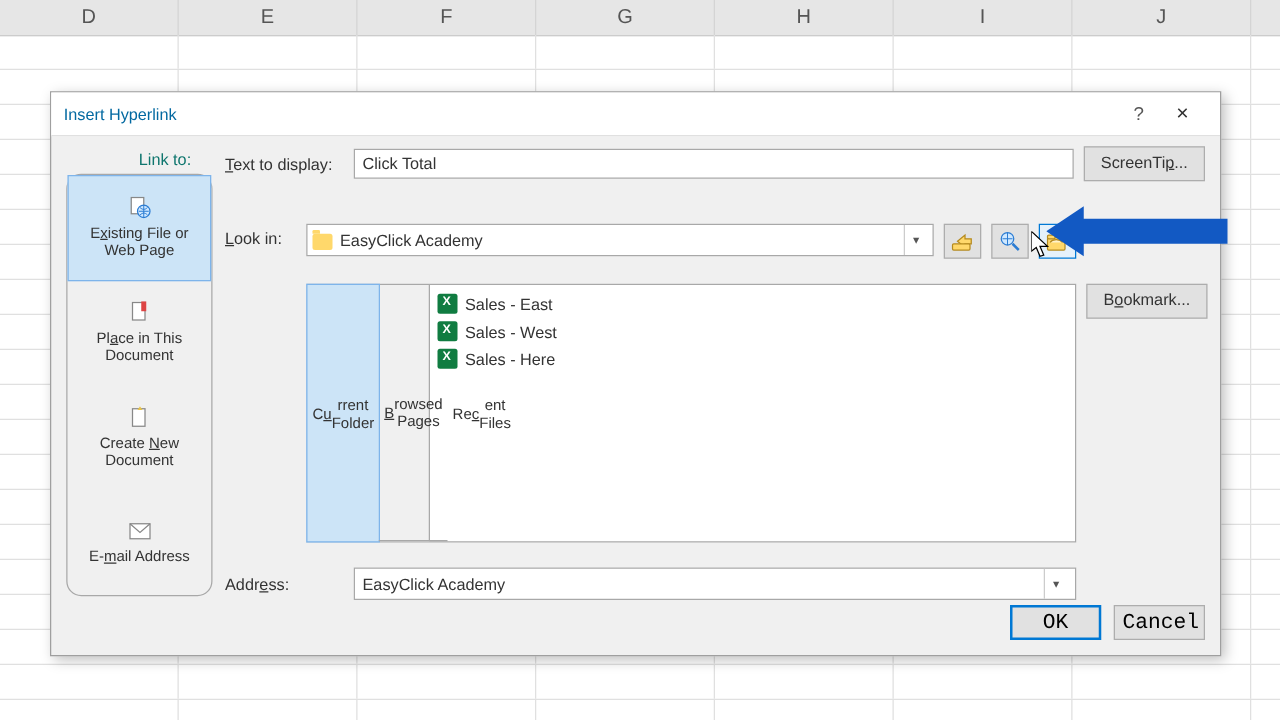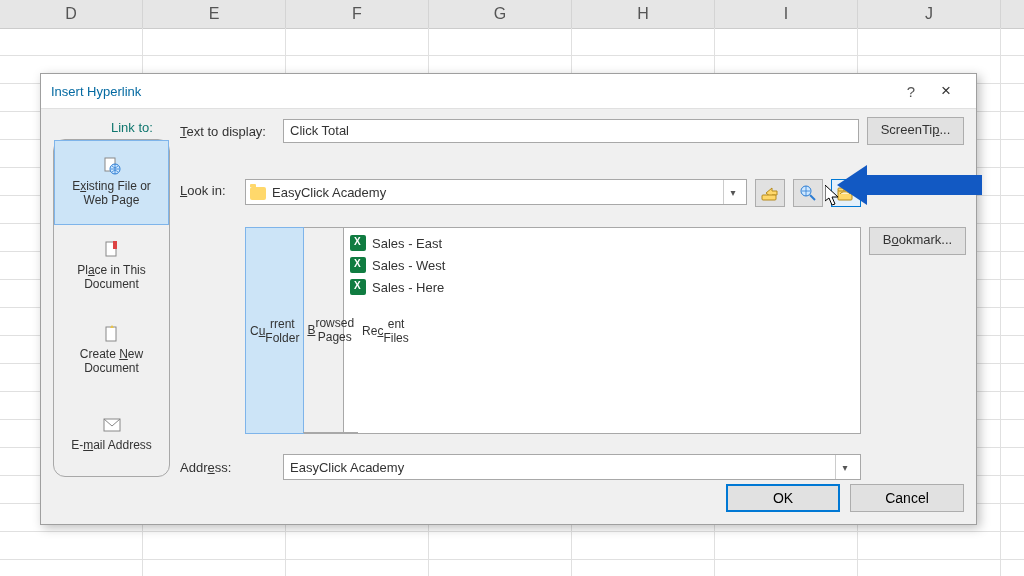--- a/index.html
+++ b/index.html
@@ -36,21 +36,21 @@
 .browse-tab{flex:1;display:flex;align-items:center;justify-content:center;text-align:center;font-size:12px;border-bottom:1px solid #a8a8a8;padding:4px;cursor:default}
 .browse-tab:last-child{border-bottom:none}
 .browse-tab.selected{background:#cce4f7;border:1px solid #7eb4ea;margin:-1px}
 .file-list{flex:1;padding:4px 6px}
 .file-item{display:flex;align-items:center;gap:6px;height:22px;font-size:13px}
 .addr-row{display:flex;align-items:center;gap:8px}
 .addr-row label{width:95px;font-size:13px}
 .addr-combo{flex:1;height:24px;border:1px solid #a8a8a8;background:#fff;display:flex;align-items:center;padding:0 6px}
 .addr-combo .dd{margin-left:auto;width:18px;height:100%;border-left:1px solid #ccc;display:flex;align-items:center;justify-content:center;font-size:10px;color:#555}
 .footer{position:absolute;right:12px;bottom:12px;display:flex;gap:10px}
-.footer button{width:114px;height:28px;border:1px solid #adadad;background:#e1e1e1;font-family:Liberation Sans, sans-serif;font-size:14px;cursor:default}
+.footer button{width:73px;height:28px;border:1px solid #adadad;background:#e1e1e1;font-family:Liberation Mono, monospace;font-size:17px;cursor:default}
 .footer button.primary{border:2px solid #0078d4;background:#e1e1e1}
 .arrow-callout{position:absolute;left:837px;top:160px;pointer-events:none}
 u{text-decoration:underline}
 .excel-icon{width:16px;height:16px;background:#107c41;border-radius:2px;position:relative;display:inline-block}
 .excel-icon:before{content:"X";position:absolute;color:#fff;font-size:10px;font-weight:bold;left:4px;top:1px}
 .folder-mini{width:16px;height:13px;background:#ffd86b;border-radius:2px;position:relative;display:inline-block;margin-top:2px}
 .folder-mini:before{content:"";position:absolute;top:-3px;left:0;width:6px;height:3px;background:#ffd86b;border-radius:1px 1px 0 0}
 .cursor{position:absolute;left:825px;top:185px;pointer-events:none}
 </style>
 </head>

